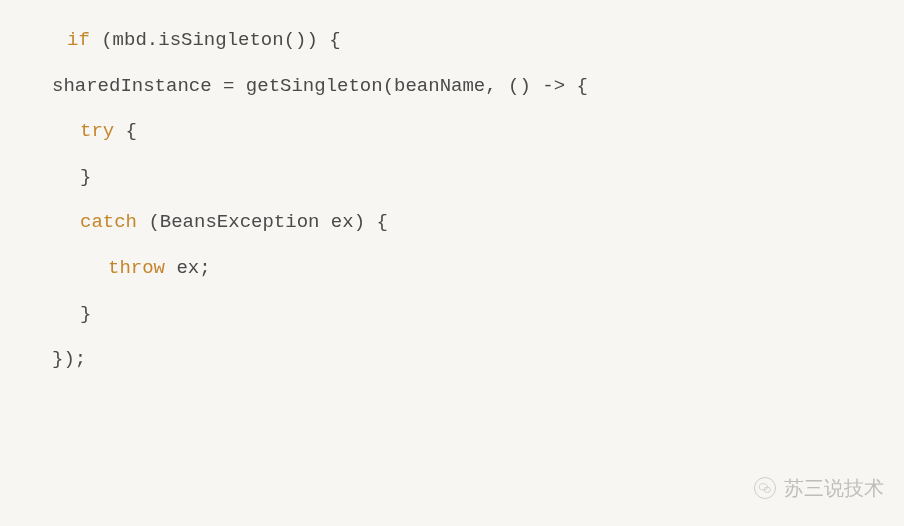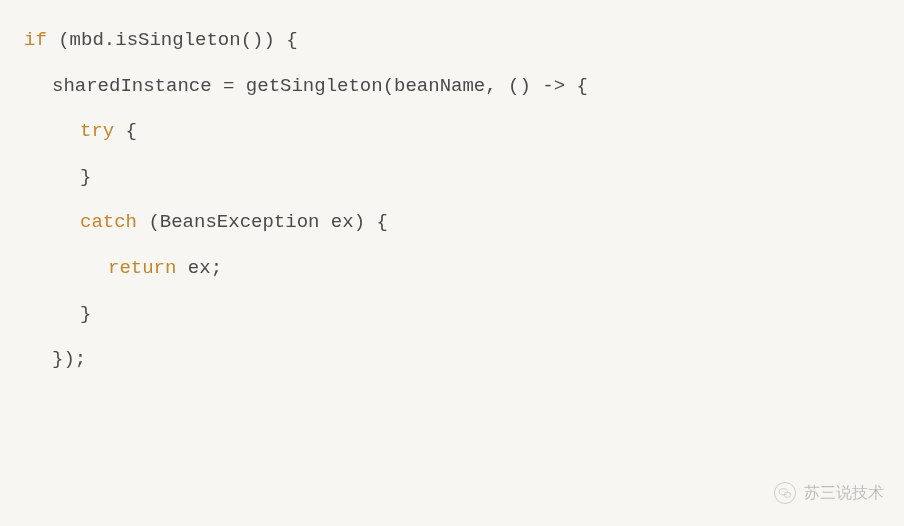--- a/index.html
+++ b/index.html
@@ -11,35 +11,35 @@
       font-size: 19px;
       line-height: 2.4;
       padding: 18px 8px 18px 24px;
       position: relative;
       color: #4a4a4a;
       overflow: hidden;
     }
     .line { white-space: pre; }
     .kw { color: #c5862b; }   
     .plain { color: #4a4a4a; }
-    .ind1 { padding-left: 0; }
+    .ind1 { padding-left: 0; margin-left: 43px; }
     .ind2 { padding-left: 28px; }
     .ind3 { padding-left: 56px; }
     .ind4 { padding-left: 84px; }
     .watermark {
       position: absolute;
       right: 20px;
       bottom: 14px;
       display: flex;
       align-items: center;
       gap: 8px;
       opacity: 0.45;
       color: #7a7a7a;
       font-family: "PingFang SC", "Microsoft YaHei", sans-serif;
-      font-size: 16px;
+      font-size: 20px;
     }
     .wm-icon {
       width: 22px;
       height: 22px;
       border-radius: 50%;
       border: 1.5px solid #9a9a9a;
       display: flex;
       align-items: center;
       justify-content: center;
     }
@@ -47,21 +47,21 @@
   </style>
 </head>
 <body>
 
 <div>
   <div class="line ind1"><span class="kw">if</span><span class="plain"> (mbd.isSingleton()) {</span></div>
   <div class="line ind2"><span class="plain">sharedInstance = getSingleton(beanName, () -&gt; {</span></div>
   <div class="line ind3"><span class="kw">try</span><span class="plain"> {</span></div>
   <div class="line ind3"><span class="plain">}</span></div>
   <div class="line ind3"><span class="kw">catch</span><span class="plain"> (BeansException ex) {</span></div>
-  <div class="line ind4"><span class="kw">return</span><span class="plain"> ex;</span></div>
+  <div class="line ind4"><span class="kw">throw</span><span class="plain"> ex;</span></div>
   <div class="line ind3"><span class="plain">}</span></div>
   <div class="line ind2"><span class="plain">});</span></div>
 </div>
 
 <div class="watermark">
   <span class="wm-icon">
     <svg width="14" height="14" viewBox="0 0 24 24" fill="none" stroke="#9a9a9a" stroke-width="1.5">
       <ellipse cx="9" cy="10" rx="7" ry="5.5"></ellipse>
       <ellipse cx="16" cy="15" rx="5.5" ry="4.5"></ellipse>
     </svg>

